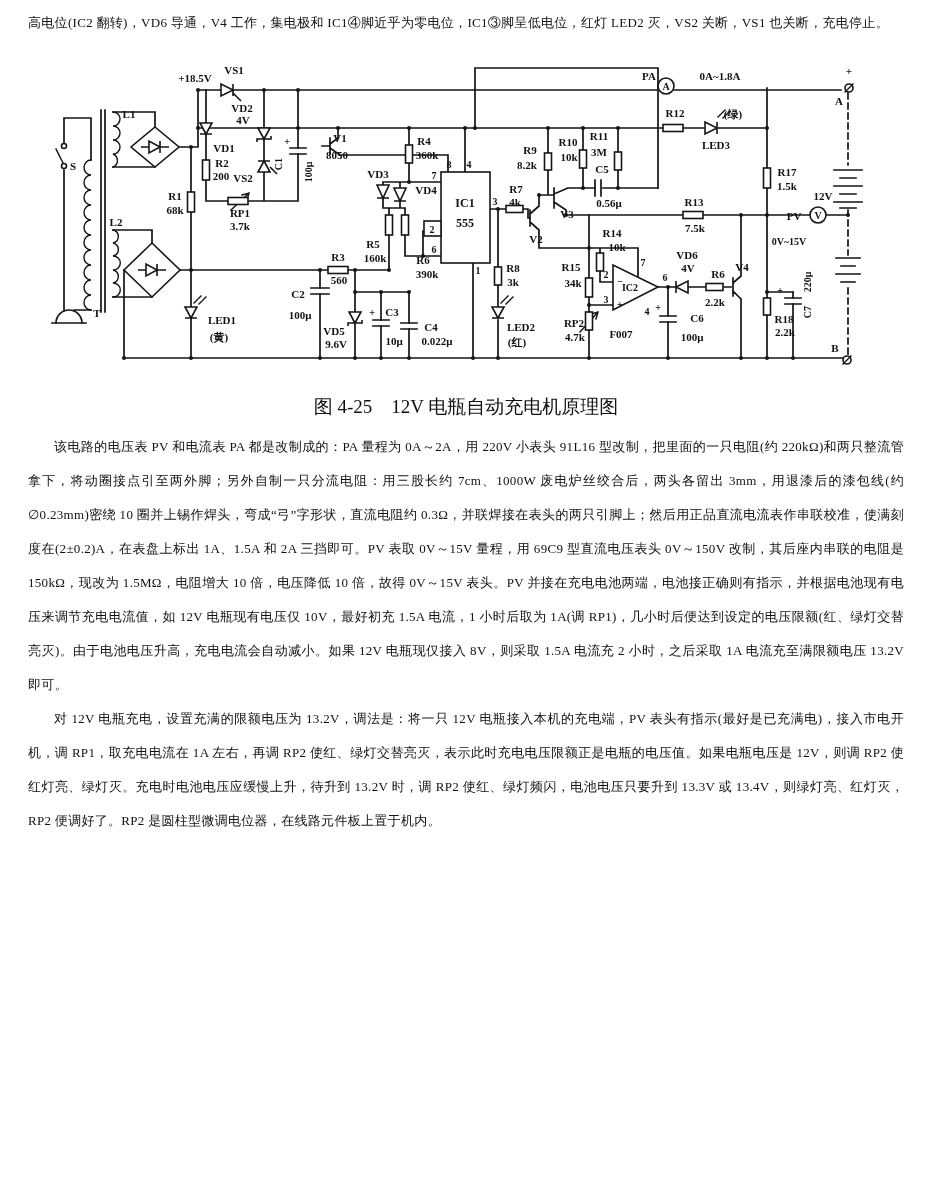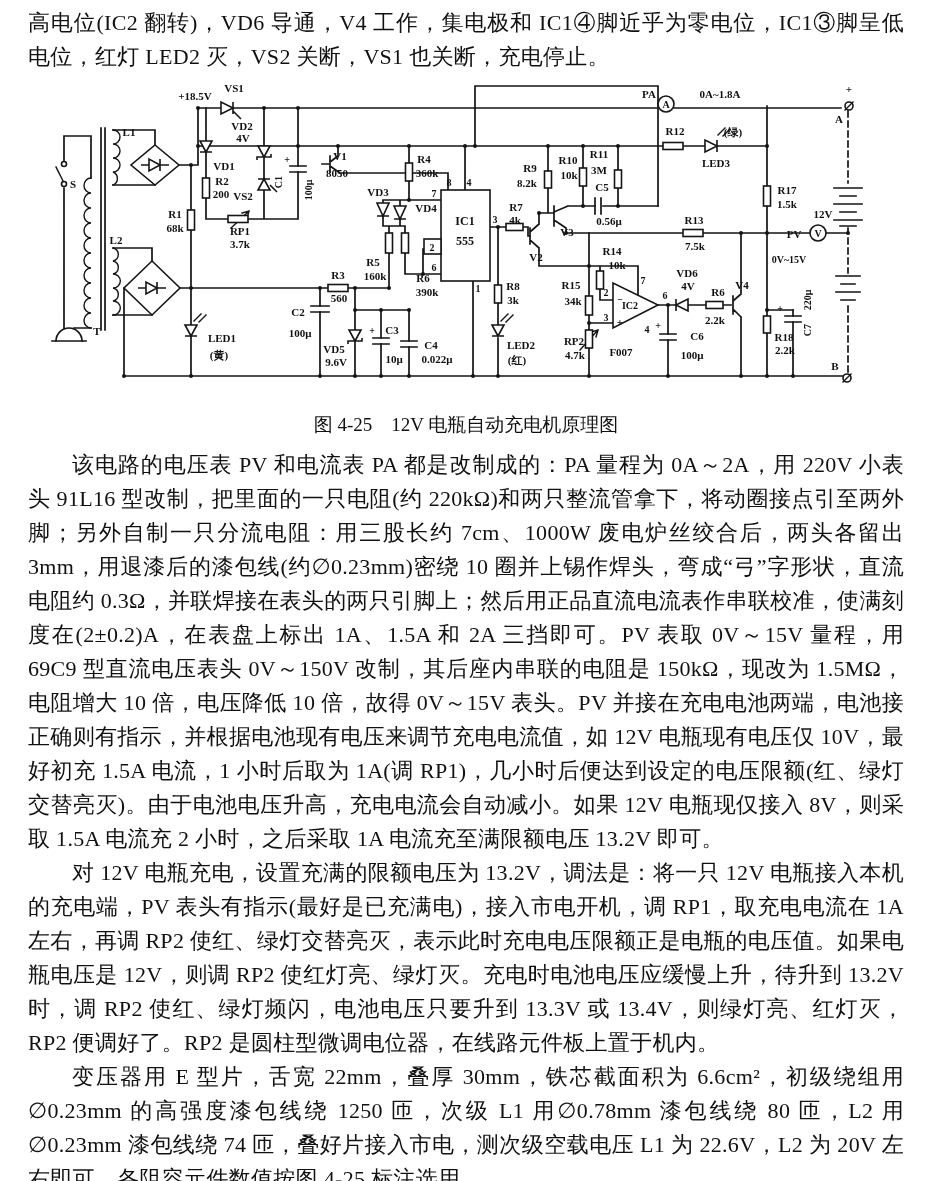--- a/index.html
+++ b/index.html
@@ -1,20 +1,20 @@
 <!DOCTYPE html>
 <html lang="zh"><head>
 <meta charset="utf-8">
 <style>
   html,body{margin:0;padding:0;background:#fff;}
   body{width:928px;font-family:"Liberation Serif","DejaVu Serif",serif;color:#111;}
   .page{padding:6px 24px 0 28px;}
-  p.body-text{margin:0;text-align:justify;font-size:22px;line-height:34px;letter-spacing:.3px;}
+  p.body-text{margin:0;text-align:justify;font-size:13px;line-height:34px;letter-spacing:.3px;}
   p.indent{text-indent:2em;}
-  .figure{position:relative;width:898px;height:332px;margin:4px 0 0 0;}
+  .figure{position:relative;width:898px;height:332px;margin:20px 0 0 0;}
   .caption{text-align:center;font-weight:400;font-size:19px;line-height:30px;margin:0 0 8px 0;}
   svg{display:block;}
   svg .wire{stroke:#151515;stroke-width:1.7;fill:none;stroke-linecap:square;}
   svg .thin{stroke-width:1.4;}
   svg .dashed{stroke-dasharray:6 4;}
   svg .sym{stroke:#151515;stroke-width:1.6;fill:#fff;}
   svg .comp{stroke:#151515;stroke-width:1.6;fill:#fff;}
   svg text{font-family:"Liberation Serif","DejaVu Serif",serif;font-weight:700;fill:#111;}
 </style>
 </head>
@@ -266,15 +266,14 @@
           <text x="811" y="45" font-size="11" text-anchor="middle">A</text>
           <text x="807" y="292" font-size="11" text-anchor="middle">B</text>
         </g>
     </svg>
   </div>
 
   <p class="caption">图 4-25　12V 电瓶自动充电机原理图</p>
 
   <p class="body-text indent">该电路的电压表 PV 和电流表 PA 都是改制成的：PA 量程为 0A～2A，用 220V 小表头 91L16 型改制，把里面的一只电阻(约 220kΩ)和两只整流管拿下，将动圈接点引至两外脚；另外自制一只分流电阻：用三股长约 7cm、1000W 废电炉丝绞合后，两头各留出 3mm，用退漆后的漆包线(约∅0.23mm)密绕 10 圈并上锡作焊头，弯成“弓”字形状，直流电阻约 0.3Ω，并联焊接在表头的两只引脚上；然后用正品直流电流表作串联校准，使满刻度在(2±0.2)A，在表盘上标出 1A、1.5A 和 2A 三挡即可。PV 表取 0V～15V 量程，用 69C9 型直流电压表头 0V～150V 改制，其后座内串联的电阻是 150kΩ，现改为 1.5MΩ，电阻增大 10 倍，电压降低 10 倍，故得 0V～15V 表头。PV 并接在充电电池两端，电池接正确则有指示，并根据电池现有电压来调节充电电流值，如 12V 电瓶现有电压仅 10V，最好初充 1.5A 电流，1 小时后取为 1A(调 RP1)，几小时后便达到设定的电压限额(红、绿灯交替亮灭)。由于电池电压升高，充电电流会自动减小。如果 12V 电瓶现仅接入 8V，则采取 1.5A 电流充 2 小时，之后采取 1A 电流充至满限额电压 13.2V 即可。</p>
   <p class="body-text indent">对 12V 电瓶充电，设置充满的限额电压为 13.2V，调法是：将一只 12V 电瓶接入本机的充电端，PV 表头有指示(最好是已充满电)，接入市电开机，调 RP1，取充电电流在 1A 左右，再调 RP2 使红、绿灯交替亮灭，表示此时充电电压限额正是电瓶的电压值。如果电瓶电压是 12V，则调 RP2 使红灯亮、绿灯灭。充电时电池电压应缓慢上升，待升到 13.2V 时，调 RP2 使红、绿灯频闪，电池电压只要升到 13.3V 或 13.4V，则绿灯亮、红灯灭，RP2 便调好了。RP2 是圆柱型微调电位器，在线路元件板上置于机内。</p>
-  <p class="body-text indent">变压器用 E 型片，舌宽 22mm，叠厚 30mm，铁芯截面积为 6.6cm²，初级绕组用∅0.23mm 的高强度漆包线绕 1250 匝，次级 L1 用∅0.78mm 漆包线绕 80 匝，L2 用∅0.23mm 漆包线绕 74 匝，叠好片接入市电，测次级空载电压 L1 为 22.6V，L2 为 20V 左右即可。各阻容元件数值按图 4-25 标注选用。</p>
 
 </div>
 
 </body></html>

